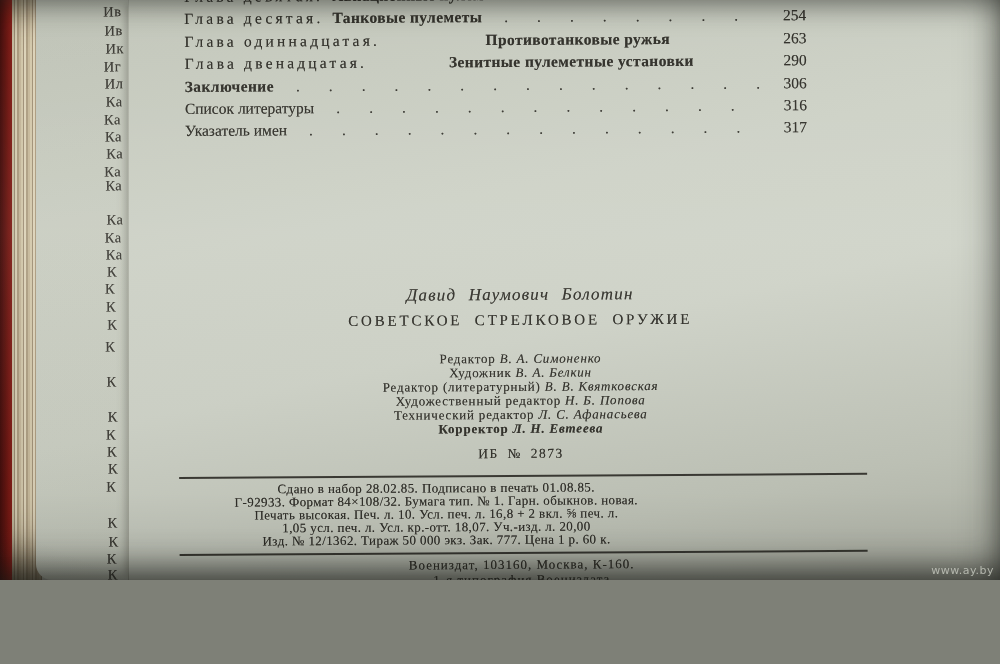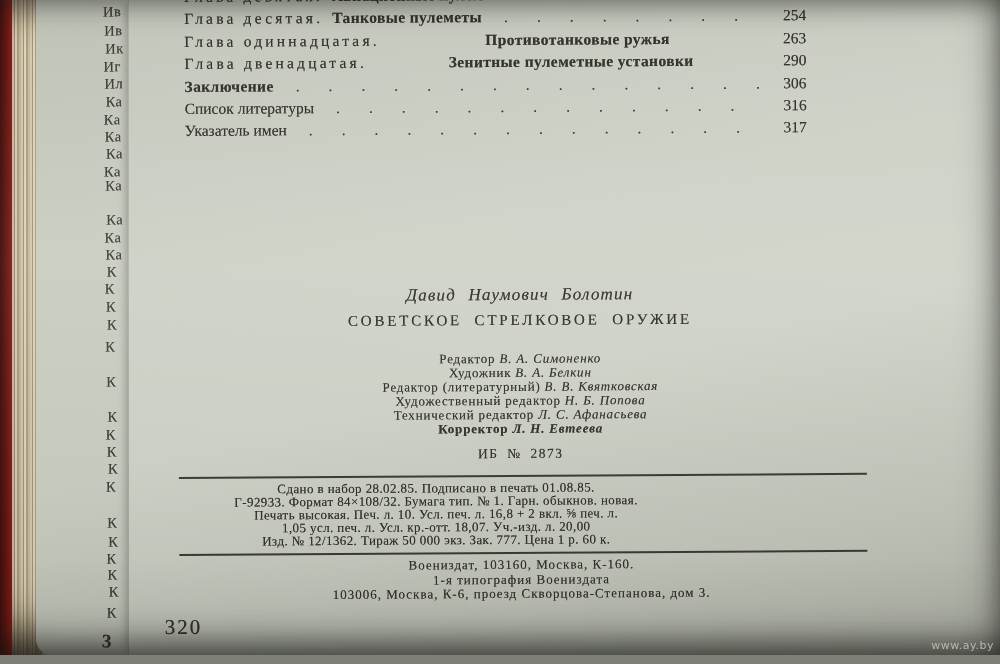--- a/index.html
+++ b/index.html
@@ -1,17 +1,17 @@
 <!DOCTYPE html>
 <html><head>
 <meta charset="utf-8">
 <style>
   html,body{margin:0;padding:0;background:#7e8077;}
   .photo{
-    position:relative;width:1000px;height:655px;overflow:hidden;
+    position:relative;width:1000px;height:580px;overflow:hidden;
     background:#a9aca1;
     font-family:"Liberation Serif","DejaVu Serif",serif;
   }
   
   .cover{
     position:absolute;left:0;top:0;bottom:0;width:24px;z-index:1;
     background:linear-gradient(90deg,#4f0d0b 0%,#7c1a15 35%,#96261f 70%,#6f1713 100%);
     clip-path:polygon(0 0,13px 0,14px 55%,21px 92%,24px 100%,0 100%);
   }
   

